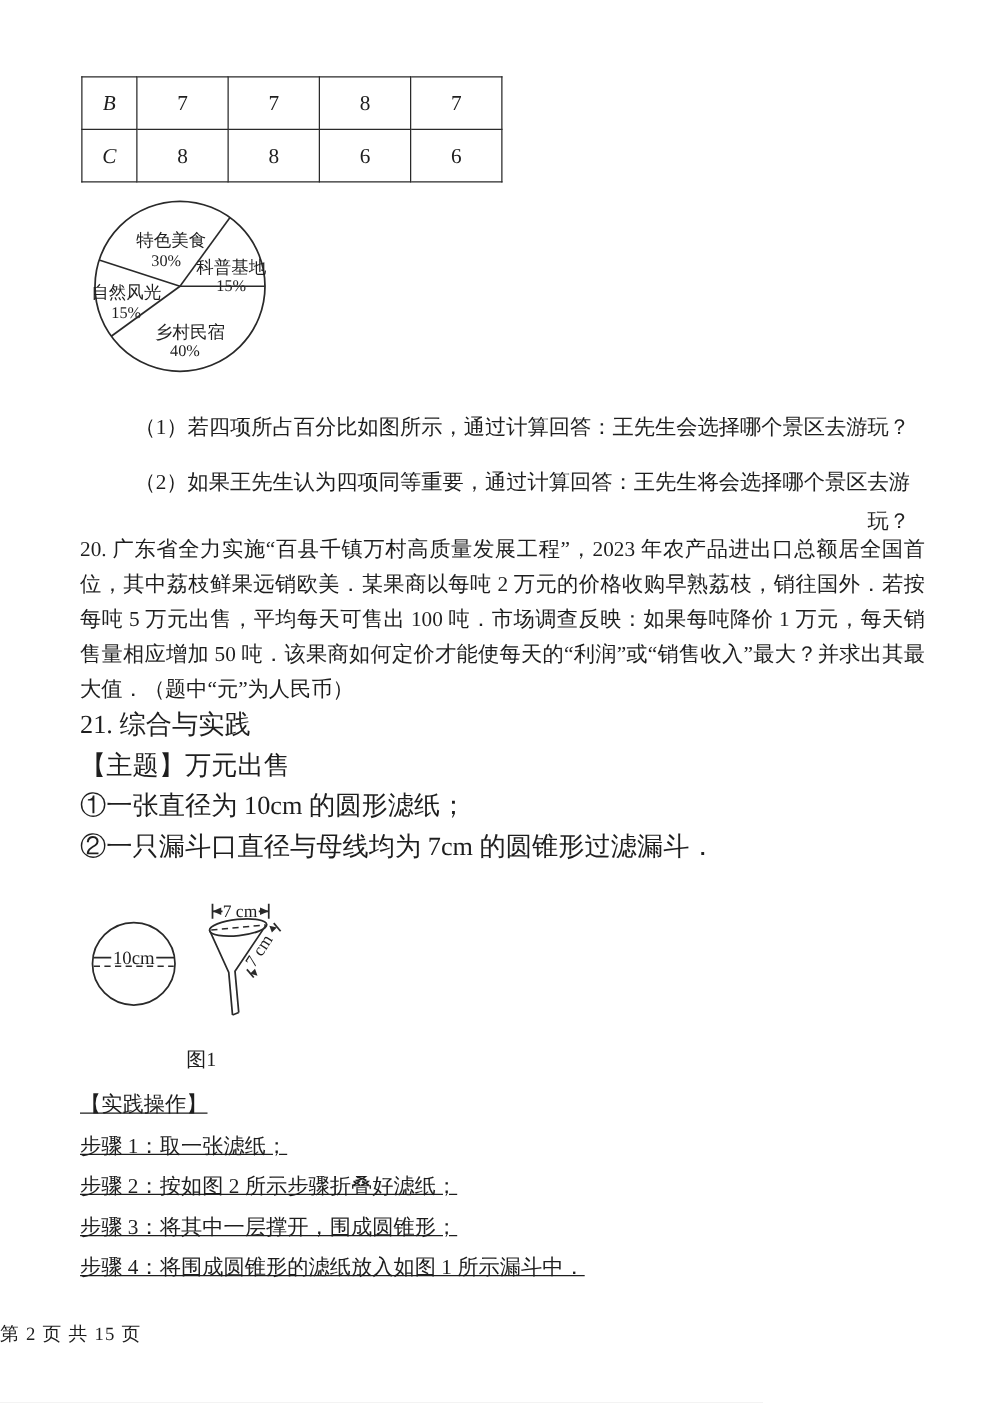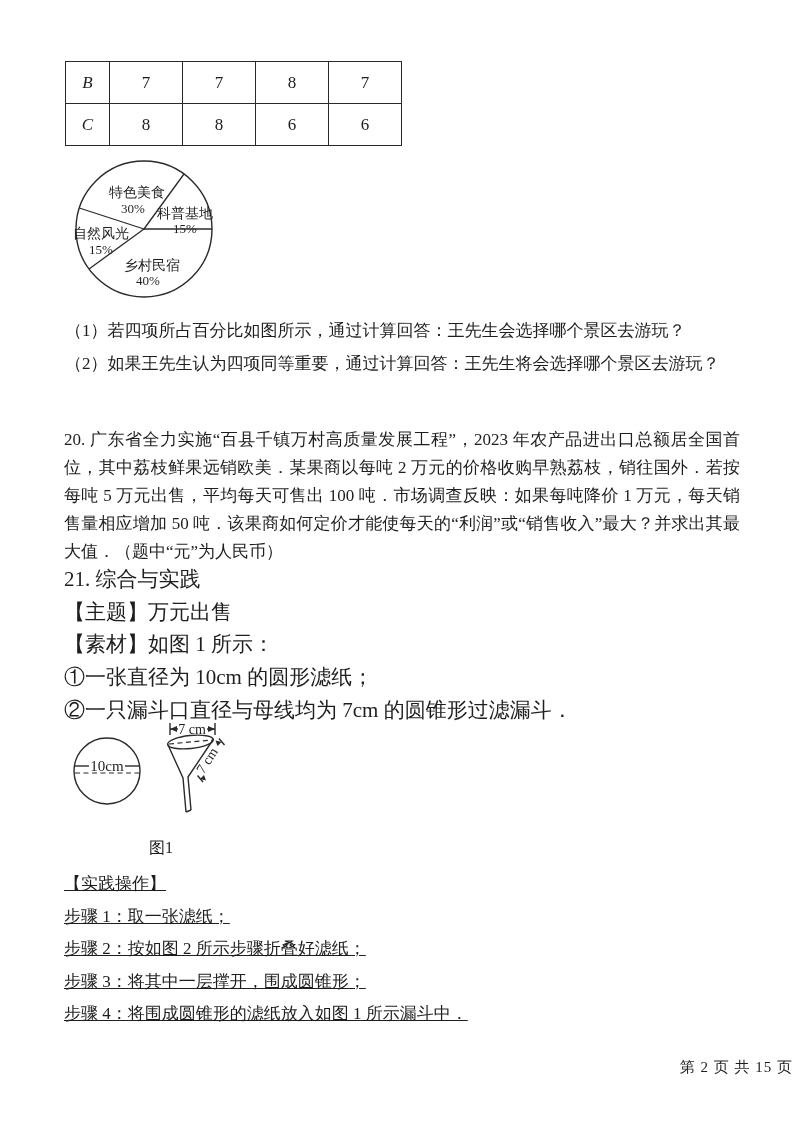--- a/index.html
+++ b/index.html
@@ -22,37 +22,37 @@
   .score-table td.val{width:72px;}
   
   .pie-svg{position:absolute; left:73px; top:158px;}
   .pie-svg circle{fill:none; stroke:#2a2a2a; stroke-width:1.4;}
   .pie-line{stroke:#2a2a2a; stroke-width:1.3;}
   .pie-svg text{font-family:"Liberation Serif","DejaVu Serif",serif; fill:#1e1e1e;}
   .pie-label{font-size:14px; text-anchor:middle;}
   .pie-pct{font-size:13px; text-anchor:middle;}
   
   .q19{position:absolute; left:64px; top:314px; width:676px; font-size:17px; line-height:31.5px;}
-  .q19 p{margin:1px;}
+  .q19 p{margin:12px;text-align:right;}
   .q20{position:absolute; left:64px; top:426px; width:676px; font-size:17px;
        line-height:28px; margin:0; text-align:justify;}
   .q21{position:absolute; left:64px; top:563px; width:676px; font-size:21px;}
   .q21 div{height:32.7px; line-height:32.7px;}
   .practice{position:absolute; left:64px; top:868px; width:676px; font-size:17px;}
   .practice div{height:32.6px; line-height:32.6px;text-decoration:underline;}
   
   .fig-circle{position:absolute; left:71px; top:736px;}
   .fig-funnel{position:absolute; left:158px; top:714px;}
   .fig-svg .ln{stroke:#2a2a2a; stroke-width:1.4; fill:none;}
   .fig-svg .dash{stroke:#2a2a2a; stroke-width:1.2; fill:none; stroke-dasharray:5,3.5;}
   .fig-svg text{font-family:"Liberation Serif","DejaVu Serif",serif; fill:#1e1e1e;}
   .fig-svg .arrow{fill:#2a2a2a; stroke:none;}
   .fig-caption{position:absolute; left:149px; top:838px; font-size:16px;}
   
-  .footer{position:absolute; left:0; top:1058px; width:793px; text-align:right;
+  .footer{position:absolute; left:0; top:1058px; width:793px; text-align:left;
           font-size:15px; letter-spacing:1px;}
 </style>
 </head>
 <body>
 
 <div class="page">
 
   <table class="score-table">
     <tbody>
         <tr>
@@ -91,21 +91,20 @@
   <div class="q19">
     <p>（1）若四项所占百分比如图所示，通过计算回答：王先生会选择哪个景区去游玩？</p>
     <p>（2）如果王先生认为四项同等重要，通过计算回答：王先生将会选择哪个景区去游玩？</p>
   </div>
 
   <p class="q20">20. 广东省全力实施“百县千镇万村高质量发展工程”，2023 年农产品进出口总额居全国首位，其中荔枝鲜果远销欧美．某果商以每吨 2 万元的价格收购早熟荔枝，销往国外．若按每吨 5 万元出售，平均每天可售出 100 吨．市场调查反映：如果每吨降价 1 万元，每天销售量相应增加 50 吨．该果商如何定价才能使每天的“利润”或“销售收入”最大？并求出其最大值．（题中“元”为人民币）</p>
 
   <div class="q21">
     <div>21. 综合与实践</div>
     <div>【主题】万元出售</div>
-    <div>【素材】如图 1 所示：</div>
     <div>①一张直径为 10cm 的圆形滤纸；</div>
     <div>②一只漏斗口直径与母线均为 7cm 的圆锥形过滤漏斗．</div>
   </div>
 
   <svg class="fig-circle fig-svg" width="72" height="70" viewBox="0 0 72 70">
     <circle class="ln" cx="36" cy="35" r="33"></circle>
     <line class="ln" x1="3.6" y1="30" x2="18" y2="30"></line>
     <line class="ln" x1="54" y1="30" x2="68.4" y2="30"></line>
     <text x="36" y="35" text-anchor="middle" font-size="15">10cm</text>
     <line class="dash" x1="4" y1="37" x2="68" y2="37"></line>

